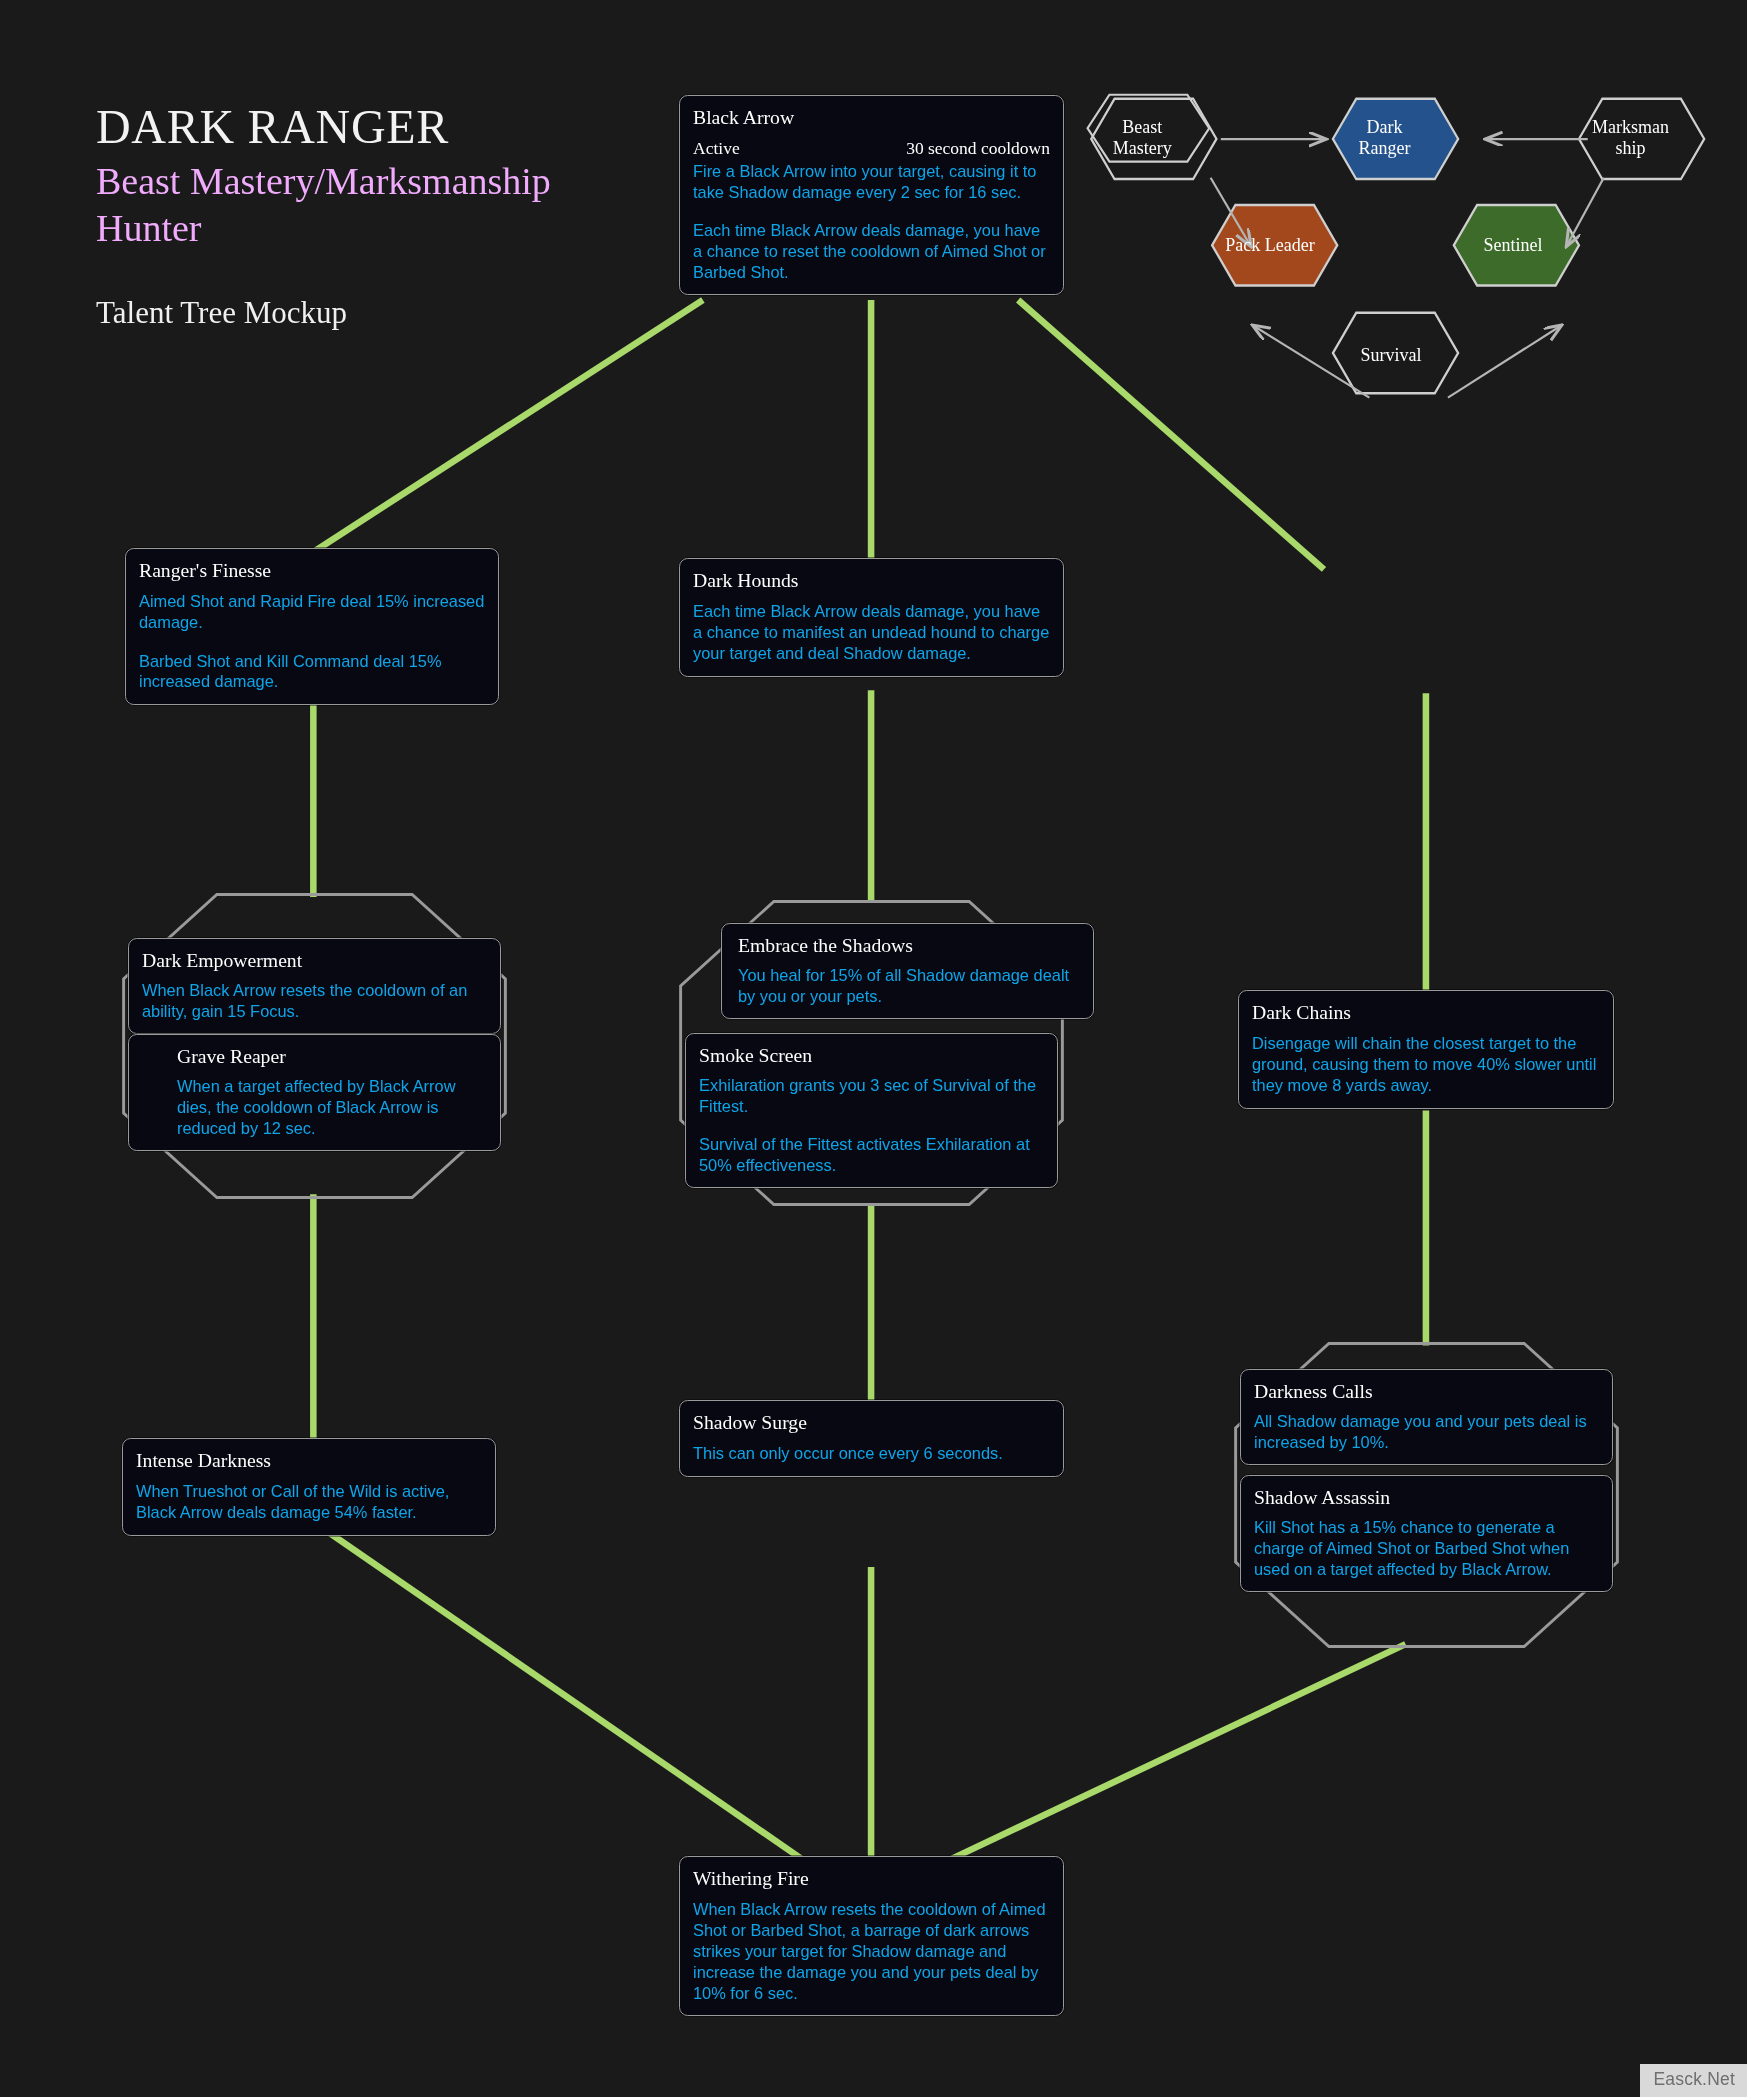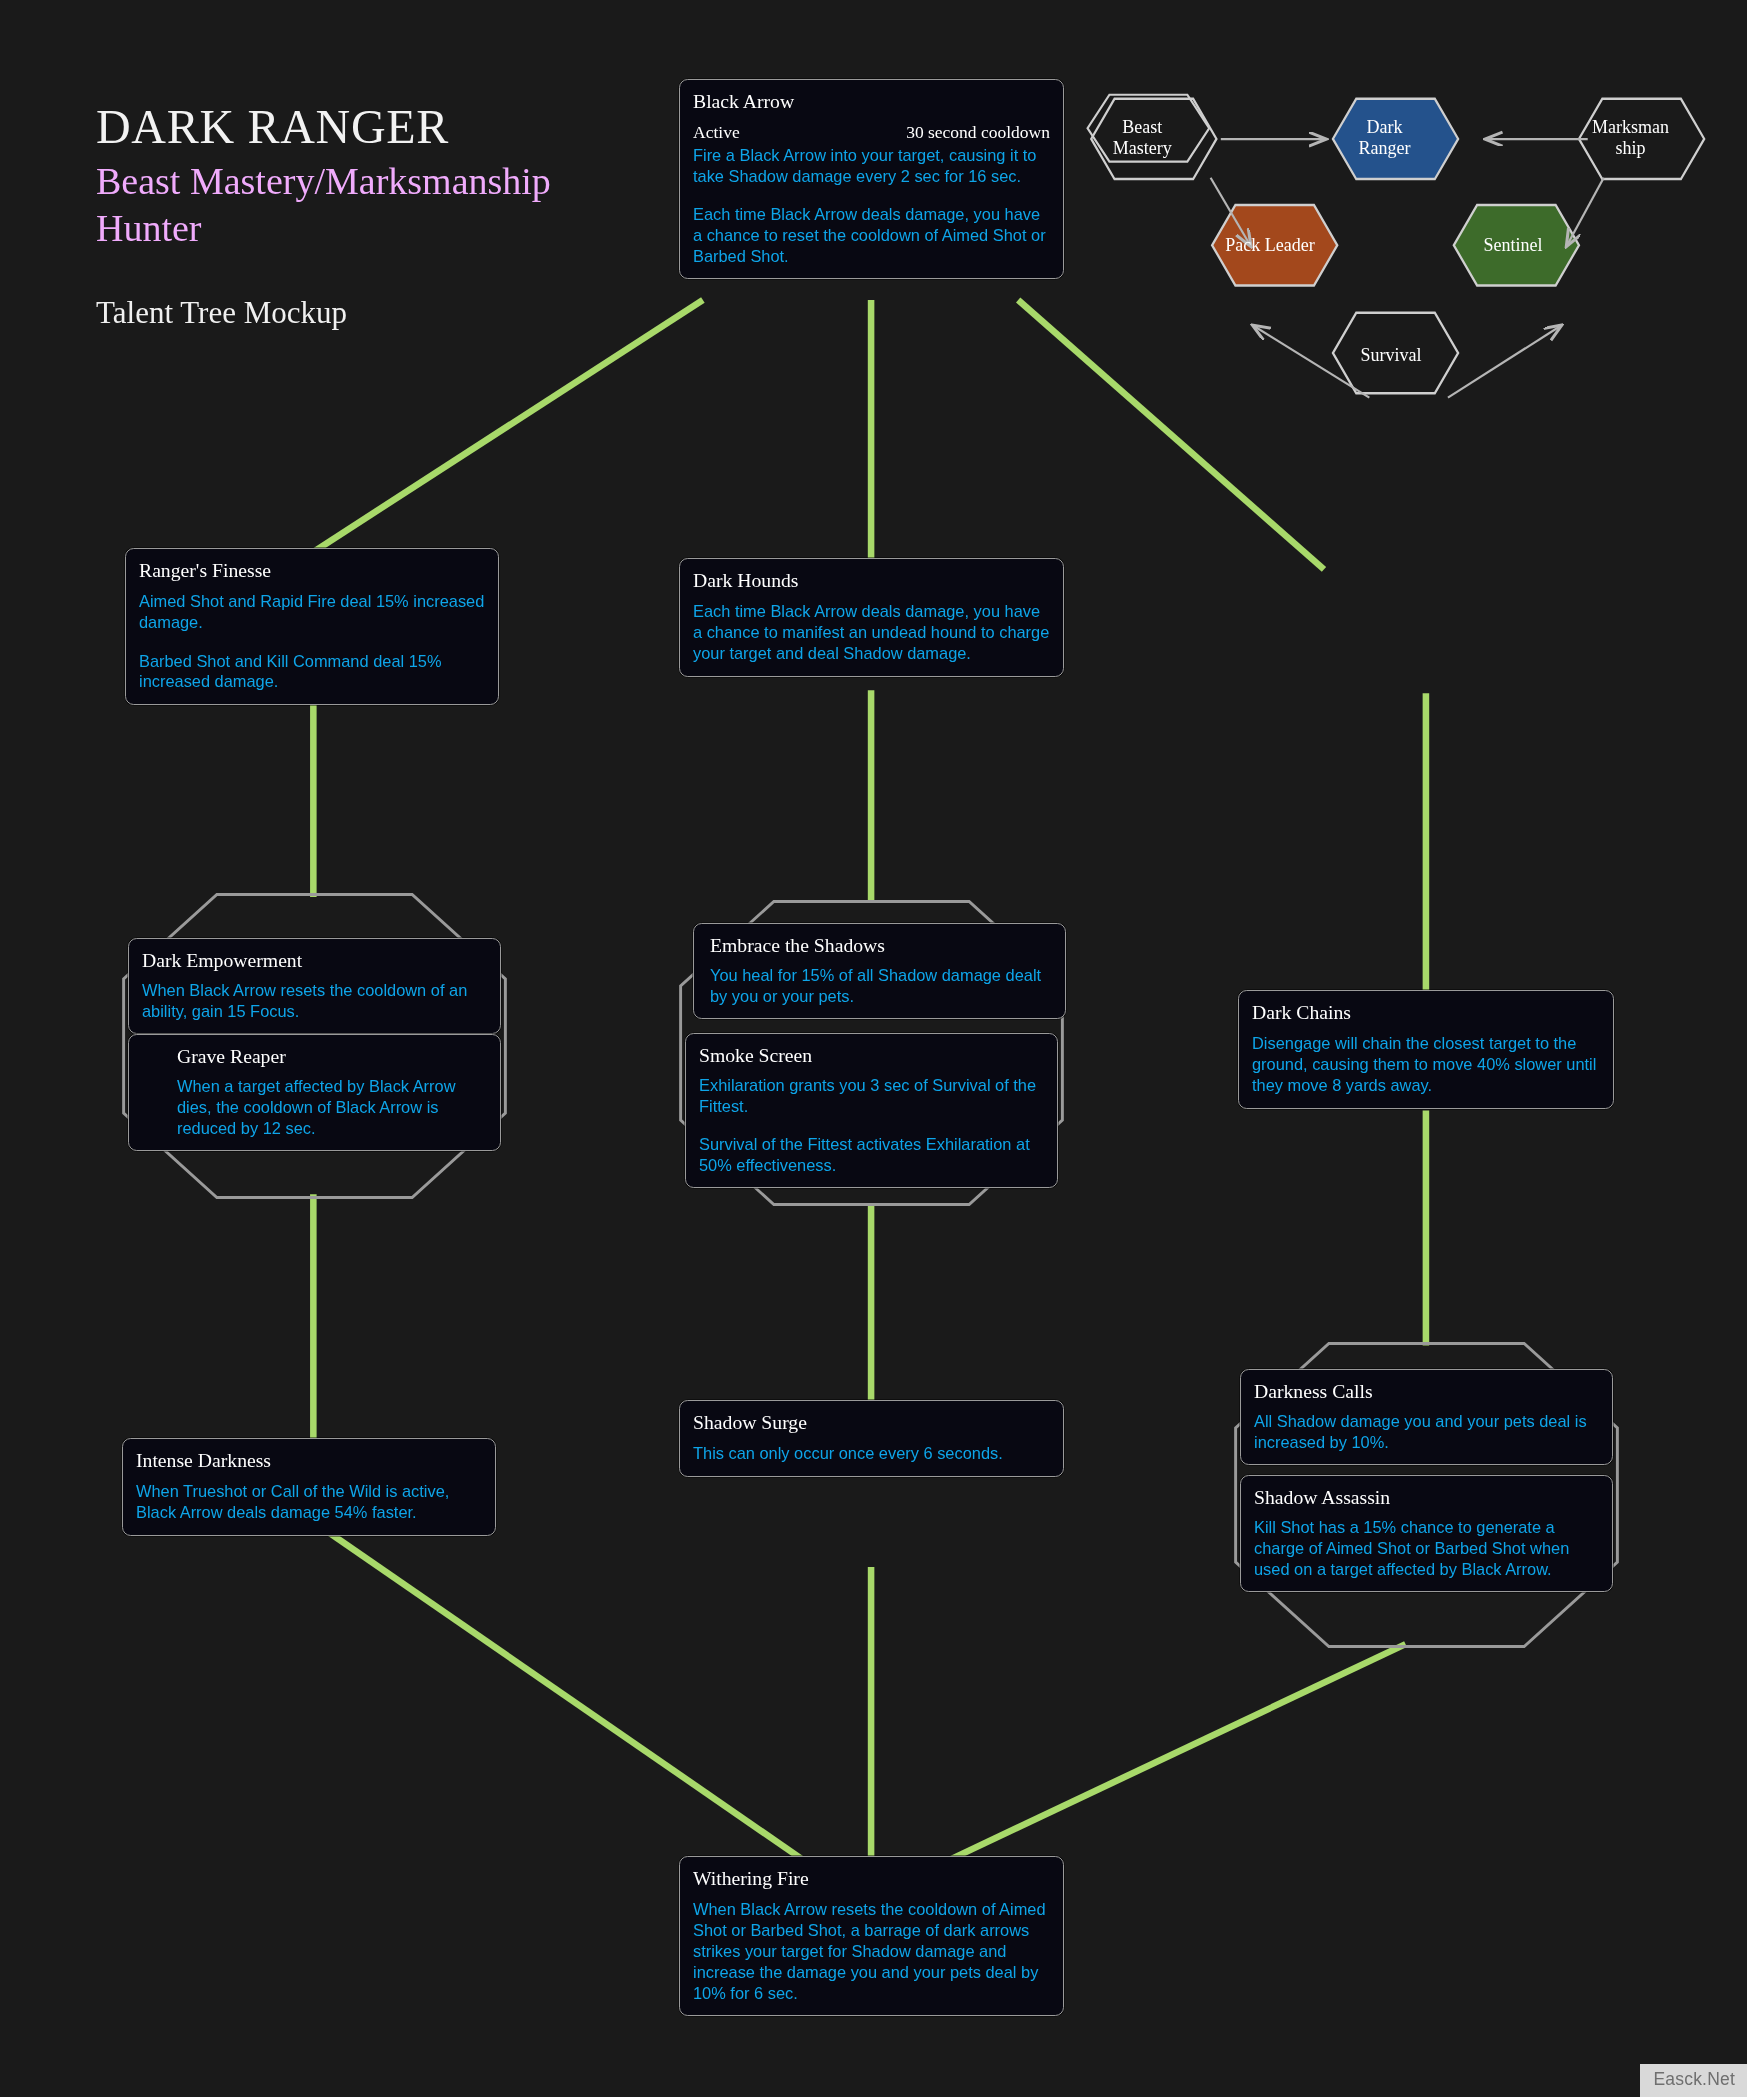--- a/index.html
+++ b/index.html
@@ -215,21 +215,21 @@
       <span>Pack Leader</span>
     </div>
     <div class="hexlabel" style="left:370px;top:149px;width:130px;">
       <span>Sentinel</span>
     </div>
     <div class="hexlabel" style="left:248px;top:259px;width:130px;">
       <span>Survival</span>
     </div>
   </div>
 
-  <div class="node" style="left:679px;top:79px;width:385px;">
+  <div class="node" style="left:679px;top:95px;width:385px;">
     <div class="nm">Black Arrow</div>
     <div class="meta">
       <span>Active</span>
       <span>30 second cooldown</span>
     </div>
     <div class="desc">Fire a Black Arrow into your target, causing it to take Shadow damage every 2 sec for 16 sec.</div>
     <div class="desc">Each time Black Arrow deals damage, you have a chance to reset the cooldown of Aimed Shot or Barbed Shot.</div>
   </div>
 
   <div class="node" style="left:125px;top:548px;width:374px;">
@@ -247,21 +247,21 @@
   <div class="node tight" style="left:128px;top:938px;width:373px;">
     <div class="nm">Dark Empowerment</div>
     <div class="desc">When Black Arrow resets the cooldown of an ability, gain 15 Focus.</div>
   </div>
 
   <div class="node tight" style="left:128px;top:1034px;width:373px;padding-left:48px;">
     <div class="nm">Grave Reaper</div>
     <div class="desc">When a target affected by Black Arrow dies, the cooldown of Black Arrow is reduced by 12 sec.</div>
   </div>
 
-  <div class="node tight" style="left:693px;top:923px;width:373px;padding-left:16px;">
+  <div class="node tight" style="left:721px;top:923px;width:373px;padding-left:16px;">
     <div class="nm">Embrace the Shadows</div>
     <div class="desc">You heal for 15% of all Shadow damage dealt by you or your pets.</div>
   </div>
 
   <div class="node tight" style="left:685px;top:1033px;width:373px;">
     <div class="nm">Smoke Screen</div>
     <div class="desc">Exhilaration grants you 3 sec of Survival of the Fittest.</div>
     <div class="desc">Survival of the Fittest activates Exhilaration at 50% effectiveness.</div>
   </div>
 

